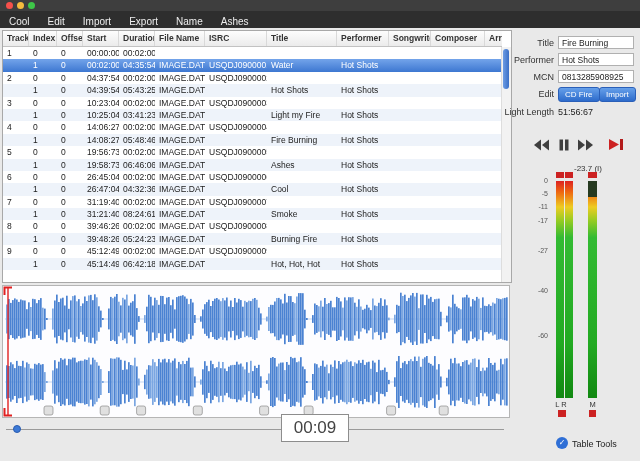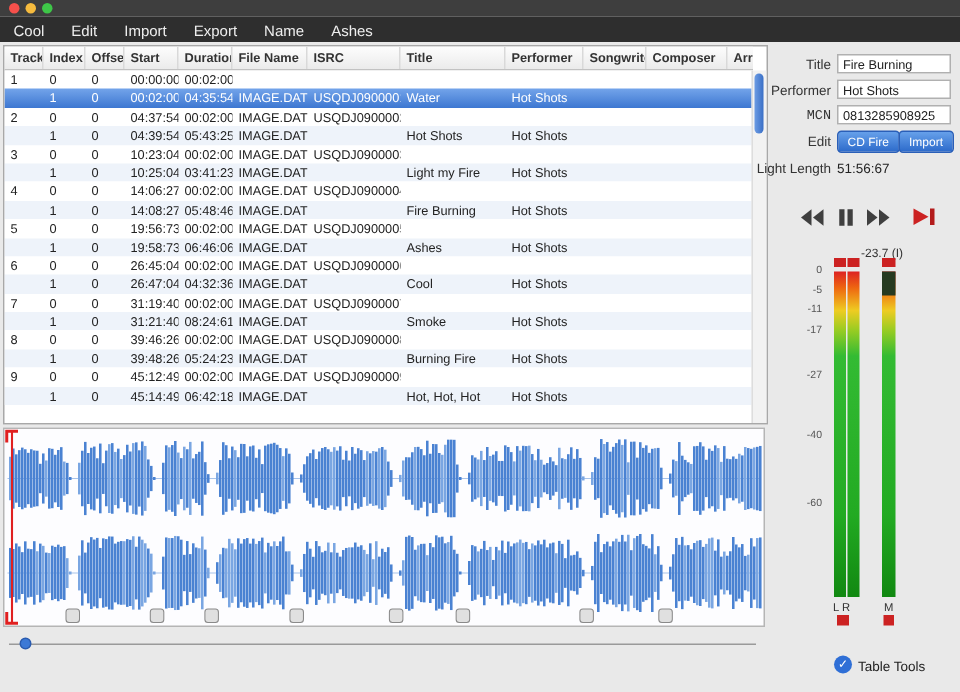--- a/index.html
+++ b/index.html
@@ -88,21 +88,21 @@
       <div class="vthumb"></div>
     </div>
   </div>
 
   <div class="lbl" style="top:38px;">Title</div>
   <input class="field" style="top: 36px;" value="Fire Burning">
 
   <div class="lbl" style="top:55px;">Performer</div>
   <input class="field" style="top: 53px;" value="Hot Shots">
 
-  <div class="lbl" style="top:72px;font-family:Liberation Mono, monospace;">MCN</div>
+  <div class="lbl" style="top:72px;">MCN</div>
   <input class="field" style="top: 70px;" value="0813285908925">
 
   <div class="lbl" style="top:89px;">Edit</div>
   <div class="btn" style="left:558px;top:87px;">CD Fire</div>
   <div class="btn" style="left:599px;top:87px;">Import</div>
 
   <div class="lbl" style="top:107px;">Light Length</div>
   <div class="val" style="left:558px;top:107px;">51:56:67</div>
 
   <svg class="ticon" style="left:533px;top:139px;" width="17" height="12" viewBox="0 0 17 12">
@@ -633,17 +633,18 @@
         <rect x="436.2" y="120" width="9" height="9" rx="2" fill="#e0e0e0" stroke="#8a8a8a" stroke-width="0.7"></rect>
         <line x1="5" y1="1" x2="5" y2="130" stroke="#e02020" stroke-width="1.4"></line>
         <path d="M1.5,9 L1.5,1.5 L9,1.5" fill="none" stroke="#e02020" stroke-width="2"></path>
         <path d="M1.5,122 L1.5,129.5 L9,129.5" fill="none" stroke="#e02020" stroke-width="2"></path>
       </svg>
   </div>
 
   <div class="slider-track"></div>
   <div class="slider-thumb"></div>
 
+  <div class="timebox">00:09</div>
 
   <div class="locked-icon">✓</div>
   <div class="locked-label">Table Tools</div>
 
 </div>
 
 </body></html>

